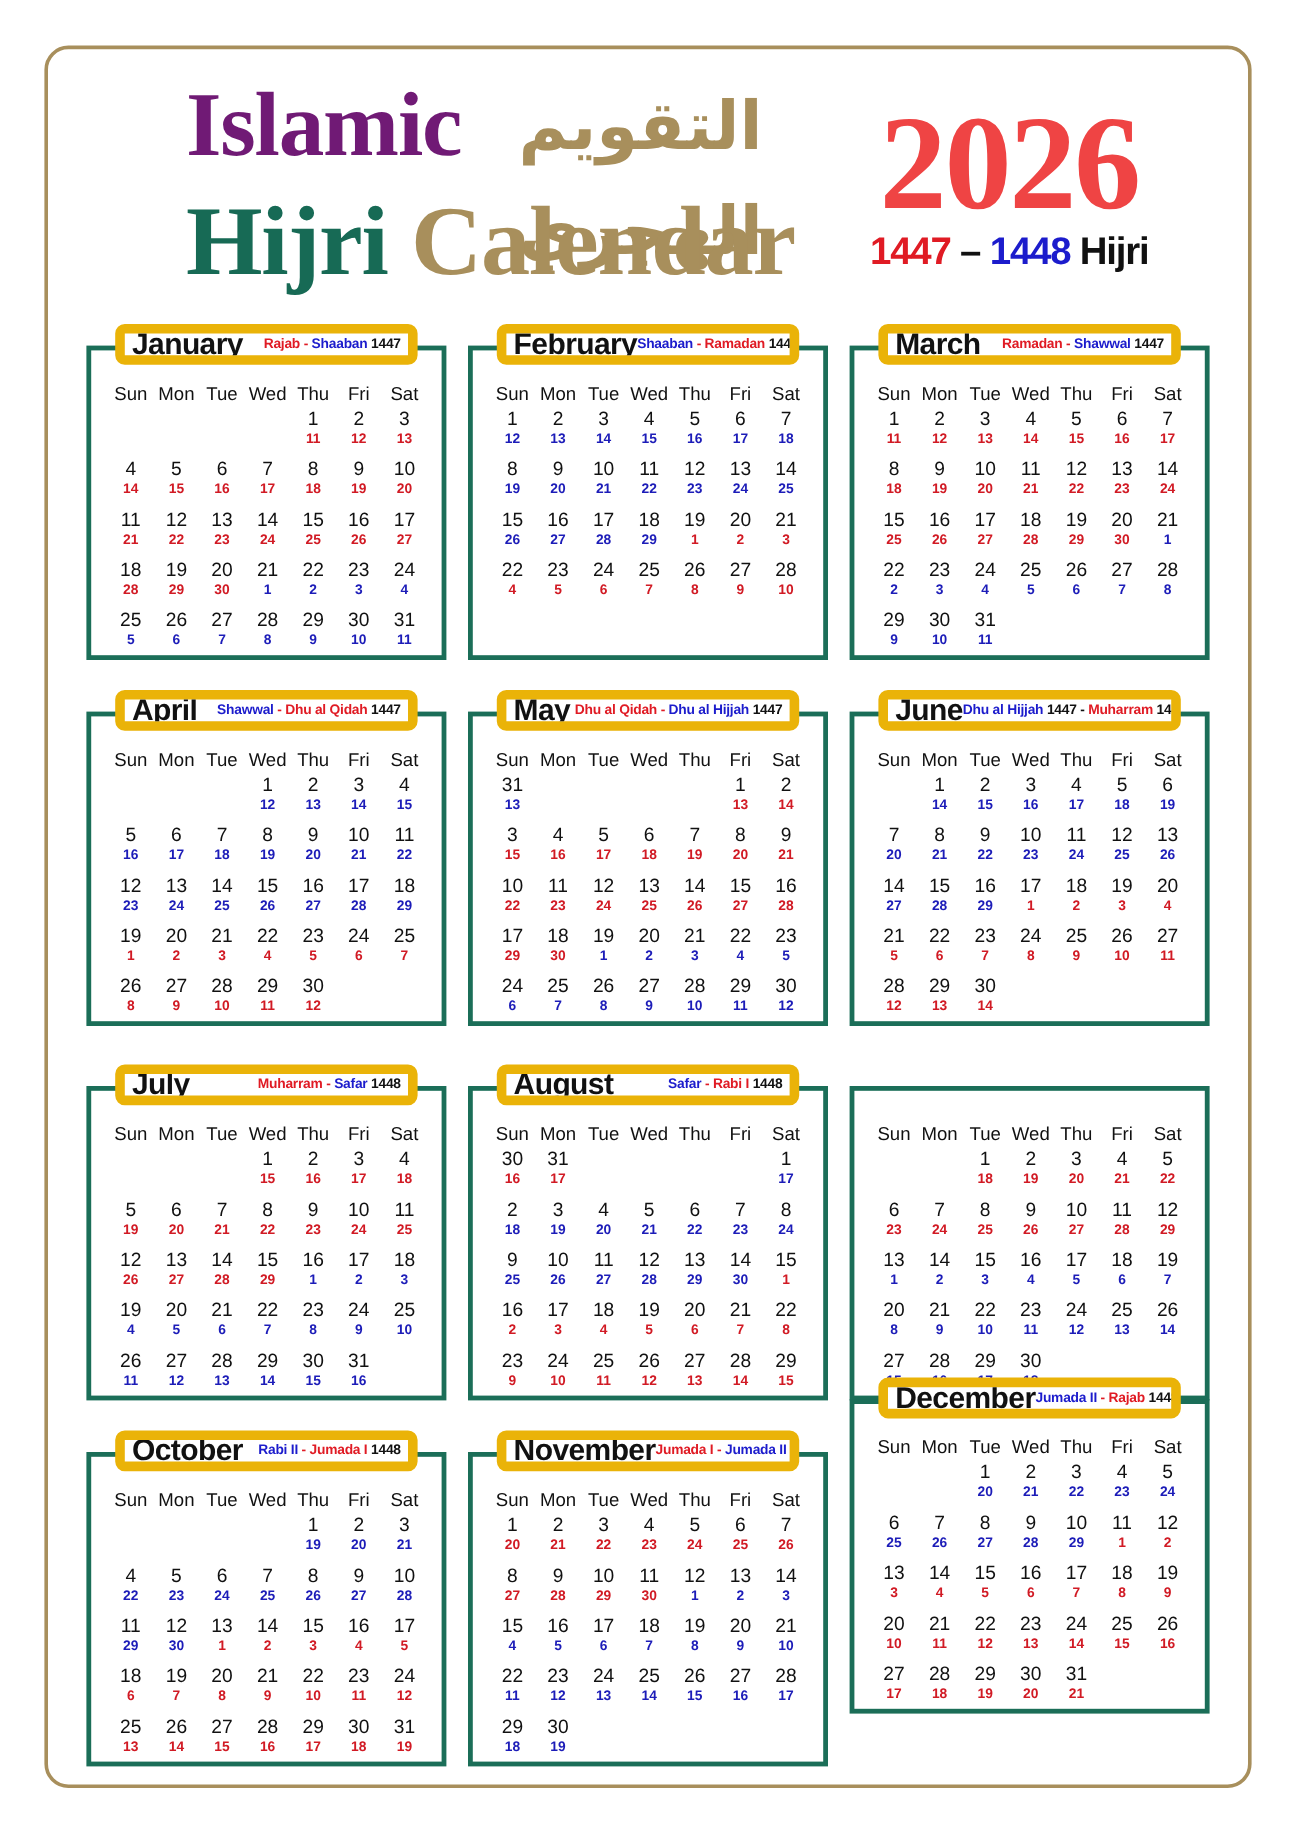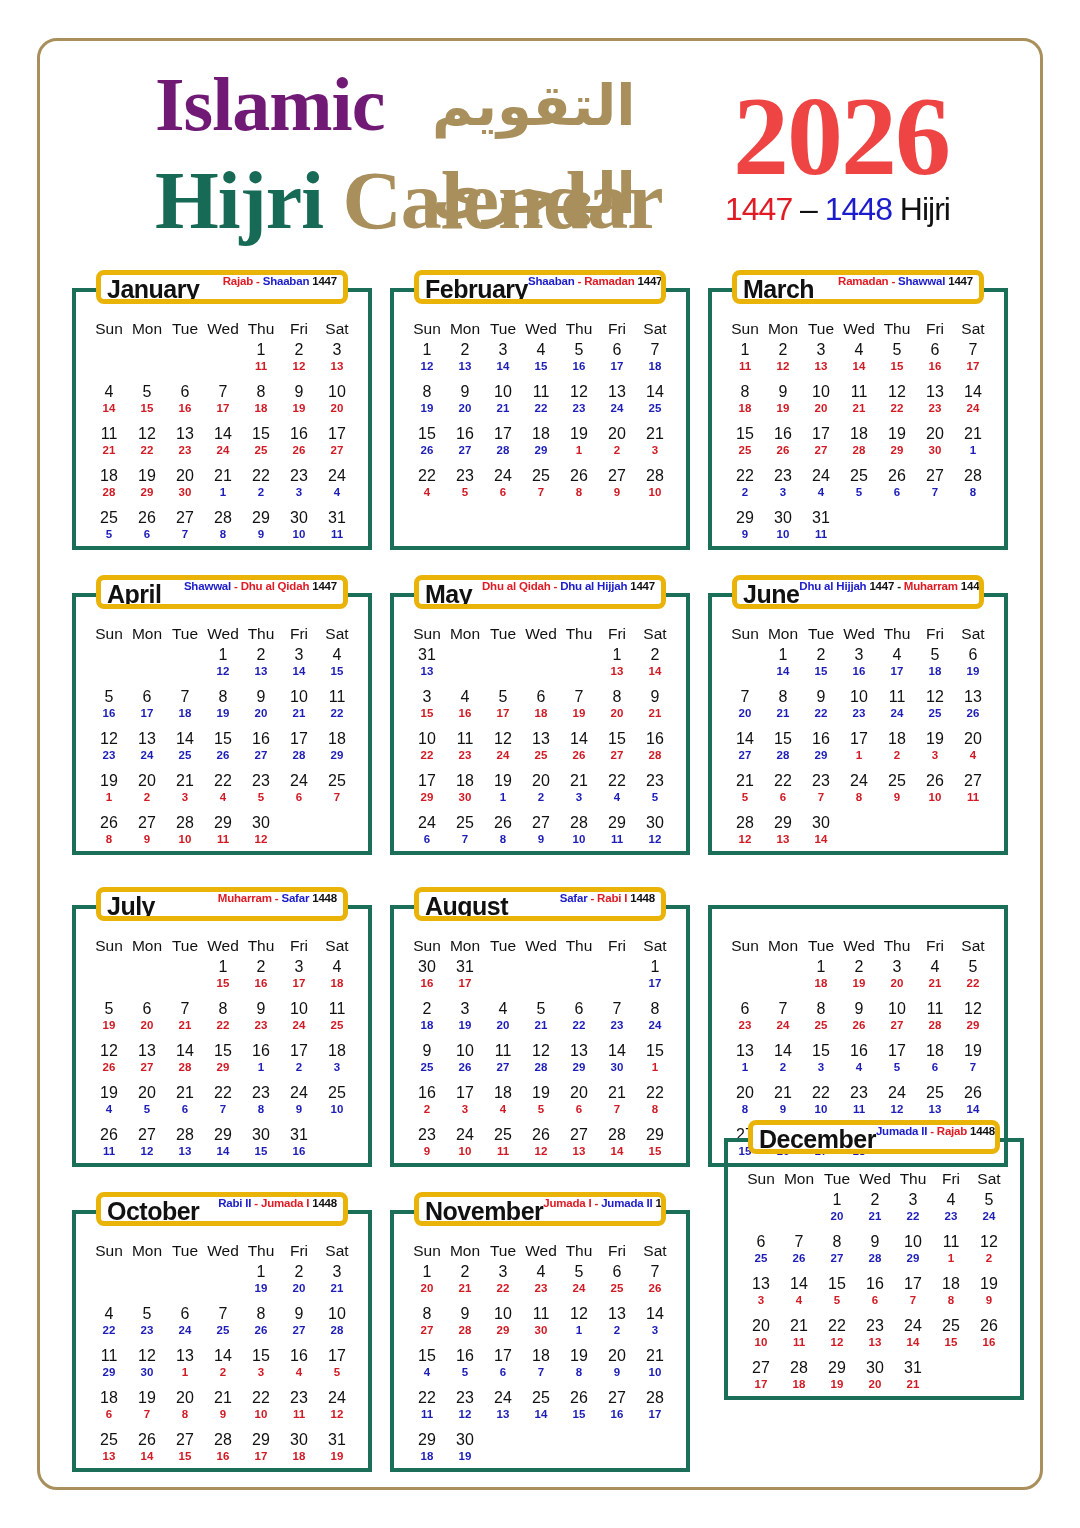--- a/index.html
+++ b/index.html
@@ -3,28 +3,28 @@
 <meta charset="utf-8">
 <style>
   html,body{margin:0;padding:0;background:#ffffff;}
   body{width:1080px;height:1528px;position:relative;overflow:hidden;font-family:"Liberation Sans","DejaVu Sans",sans-serif;}
   .frame{position:absolute;left:37px;top:38px;width:1000px;height:1446px;border:3px solid #a88f5c;border-radius:20px;}
   .title-islamic{position:absolute;left:155px;top:66px;font-family:"Liberation Serif","DejaVu Serif",serif;font-weight:bold;font-size:76px;color:#701a75;letter-spacing:-1px;line-height:1;}
   .title-hijri{position:absolute;left:155px;top:160px;font-family:"Liberation Serif","DejaVu Serif",serif;font-weight:bold;font-size:82px;color:#176a55;letter-spacing:-1px;line-height:1;}
   .title-calendar{color:#a88f5c;}
   .arabic{position:absolute;left:432px;top:62px;width:222px;height:88px;font-family:"DejaVu Sans",sans-serif;font-size:56px;color:#a88f5c;font-weight:bold;direction:rtl;text-align:left;line-height:88px;}
   .year{position:absolute;left:733px;top:80px;font-family:"Liberation Serif","DejaVu Serif",serif;font-weight:bold;font-size:112px;color:#ef4444;line-height:1;letter-spacing:-2px;}
-  .hijri-range{position:absolute;left:725px;top:193px;font-family:"Liberation Sans",sans-serif;font-weight:normal;font-size:32px;line-height:1;letter-spacing:-1px;text-align:center;}
+  .hijri-range{position:absolute;left:725px;top:193px;font-family:"Liberation Sans",sans-serif;font-weight:bold;font-size:32px;line-height:1;letter-spacing:-1px;text-align:center;}
   .c-red{color:#e01b24;}
   .c-blue{color:#1c1ccc;}
   .c-black{color:#111;}
 
   .month{position:absolute;width:300px;height:278px;}
   .month .box{position:absolute;left:0;top:18px;width:292px;height:254px;border:4px solid #1b6e58;}
-  .month .tab{position:absolute;left:24px;top:0;width:244px;height:34px;border:5px solid #eab308;border-radius:8px;background:#fff;display:flex;align-items:flex-start;padding:0 6px;box-sizing:border-box;width:252px;white-space:nowrap;overflow:hidden;}
+  .month .tab{position:absolute;left:24px;top:0;width:244px;height:34px;border:8px solid #eab308;border-radius:8px;background:#fff;display:flex;align-items:center;padding:0 6px;box-sizing:border-box;width:252px;white-space:nowrap;overflow:hidden;}
   .month .mname{font-family:"Liberation Sans",sans-serif;font-weight:bold;font-size:25px;color:#111;letter-spacing:-0.5px;flex:0 0 auto;}
   .month .hm{font-family:"Liberation Sans",sans-serif;font-weight:bold;font-size:11.5px;margin-left:auto;letter-spacing:-0.2px;}
   .grid{position:absolute;left:18px;top:50px;width:270px;}
   .dows{display:flex;}
   .dows span{width:38px;text-align:center;font-size:15.5px;color:#111;font-family:"Liberation Sans",sans-serif;}
   .week{display:flex;height:42px;}
   .cell{width:38px;text-align:center;}
   .cell .g{display:block;font-size:16px;color:#111;line-height:19px;margin-top:2px;}
   .cell .h{display:block;font-size:11.5px;font-weight:bold;line-height:14px;}
   .h.red{color:#d11a24;}
@@ -1718,21 +1718,21 @@
             <span class="h blue">19</span>
           </div>
           <div class="cell"></div>
           <div class="cell"></div>
           <div class="cell"></div>
           <div class="cell"></div>
           <div class="cell"></div>
         </div>
       </div>
     </div>
-    <div class="month" style="left: 708px; top: 1120px; margin-left: 16px;">
+    <div class="month" style="left: 708px; top: 1148px;">
       <div class="box"></div>
       <div class="tab">
         <span class="mname">December</span>
         <span class="hm"><span class="c-blue">Jumada II</span><span class="c-red"> - </span><span class="c-red">Rajab</span><span class="c-black"> 1448</span></span>
       </div>
       <div class="grid">
         <div class="dows">
           <span>Sun</span>
           <span>Mon</span>
           <span>Tue</span>

